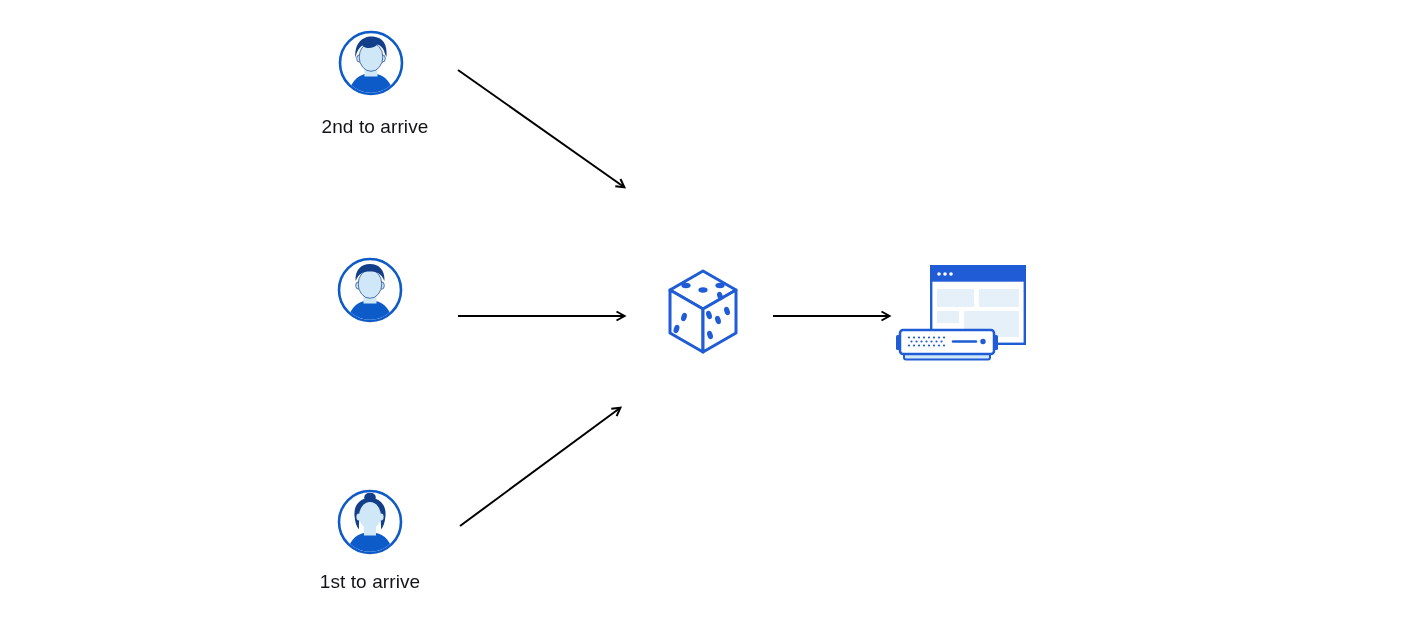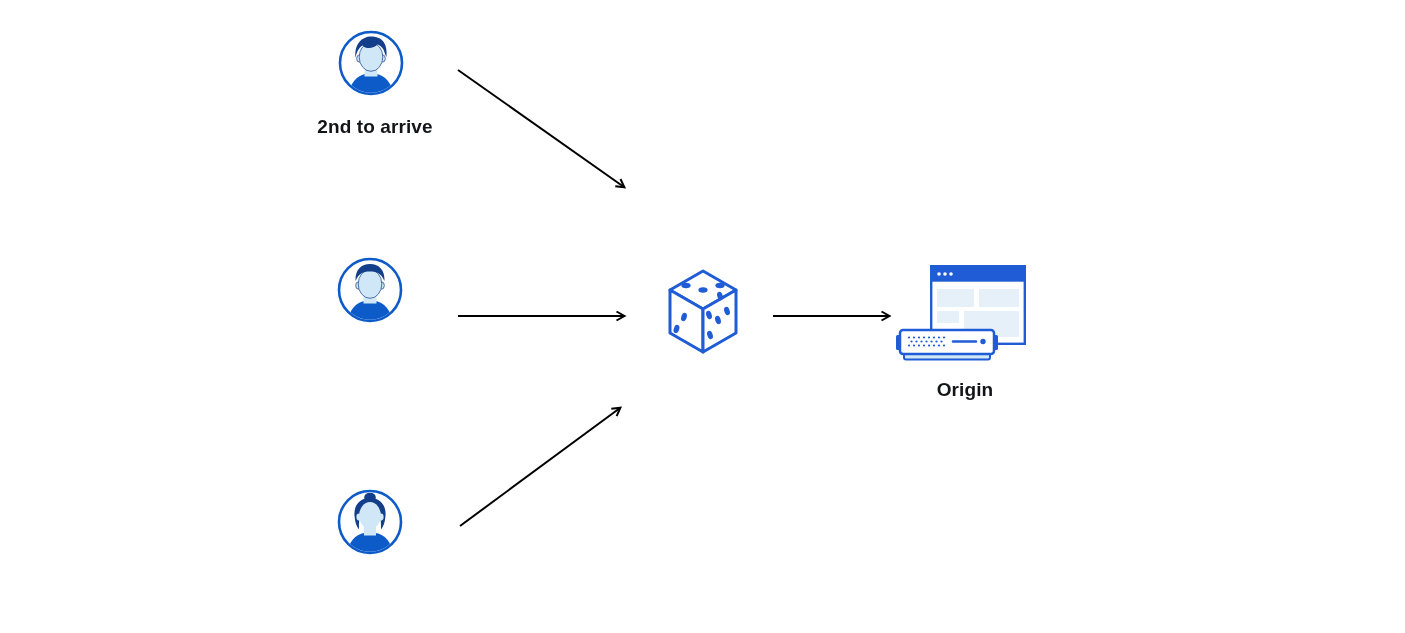--- a/index.html
+++ b/index.html
@@ -16,21 +16,20 @@
   body{
     background:var(--canvas);
     font-family:"Liberation Sans", sans-serif;
   }
   .canvas{
     position:relative;
     width:1190px;
     height:633px;
     background:var(--canvas);
     overflow:hidden;
-    font-weight:bold;
   }
   .abs{position:absolute;}
   .arrow-layer{position:absolute;left:0;top:0;width:1405px;height:633px;pointer-events:none;}
   .node-label{
     position:absolute;
     width:170px;
     text-align:center;
     font-size:19px;
     line-height:22px;
     color:var(--text);
@@ -118,20 +117,21 @@
       <path class="shirt" d="M33 43.5 C20 43.5 12.5 50 9.5 66 L56.5 66 C53.5 50 46 43.5 33 43.5 Z"></path>
       <rect class="skin" x="27" y="33" width="12" height="13.5"></rect>
       <ellipse class="hair" cx="33" cy="8.5" rx="5.8" ry="4.8"></ellipse>
       <path class="hair" d="M33 9 C23 9 16.5 16 17.5 27 C18 33 19.5 37.5 22 40.5 C21.8 33 22.5 26.5 24 23.5 C27 20.5 30 19.5 33 19.5 C36 19.5 39 20.5 42 23.5 C43.5 26.5 44.2 33 44 40.5 C46.5 37.5 48 33 48.5 27 C49.5 16 43 9 33 9 Z"></path>
       <ellipse class="skin" cx="21.8" cy="28" rx="2.4" ry="3.4"></ellipse>
       <ellipse class="skin" cx="44.2" cy="28" rx="2.4" ry="3.4"></ellipse>
       <ellipse class="skin" cx="33" cy="26.5" rx="10.8" ry="13.5"></ellipse>
     </g>
     <circle class="ring" cx="33" cy="33" r="31"></circle>
   </svg>
+  <div class="node-label" style="left:285px;top:571px">1st to arrive</div>
 
   <svg class="abs" style="left:665px;top:267px" width="76" height="90" viewBox="0 0 76 90">
     <path class="dice-face" d="M38 4 L71 23 L38 42 L5 23 Z"></path>
     <path class="dice-face" d="M5 23 L38 42 L38 85 L5 66 Z"></path>
     <path class="dice-face" d="M71 23 L38 42 L38 85 L71 66 Z"></path>
 
     <ellipse class="dice-dot" cx="21" cy="18.5" rx="4.6" ry="2.7"></ellipse>
     <ellipse class="dice-dot" cx="38" cy="23" rx="4.6" ry="2.7"></ellipse>
     <ellipse class="dice-dot" cx="55" cy="18.5" rx="4.6" ry="2.7"></ellipse>
 
@@ -184,15 +184,14 @@
         <circle class="srv-dot" cx="29" cy="17.5" r="1.1"></circle>
         <circle class="srv-dot" cx="34" cy="17.5" r="1.1"></circle>
         <circle class="srv-dot" cx="39" cy="17.5" r="1.1"></circle>
         <circle class="srv-dot" cx="44" cy="17.5" r="1.1"></circle>
         <circle class="srv-dot" cx="49" cy="17.5" r="1.1"></circle>
     </g>
     <line class="srv-line" x1="58" y1="13.5" x2="81" y2="13.5"></line>
     <circle class="srv-dot" cx="88" cy="13.5" r="2.7"></circle>
   </svg>
 
-  <div class="node-label" style="left:880px;top:379px">Origin</div>
 
 </div>
 
 </body></html>

